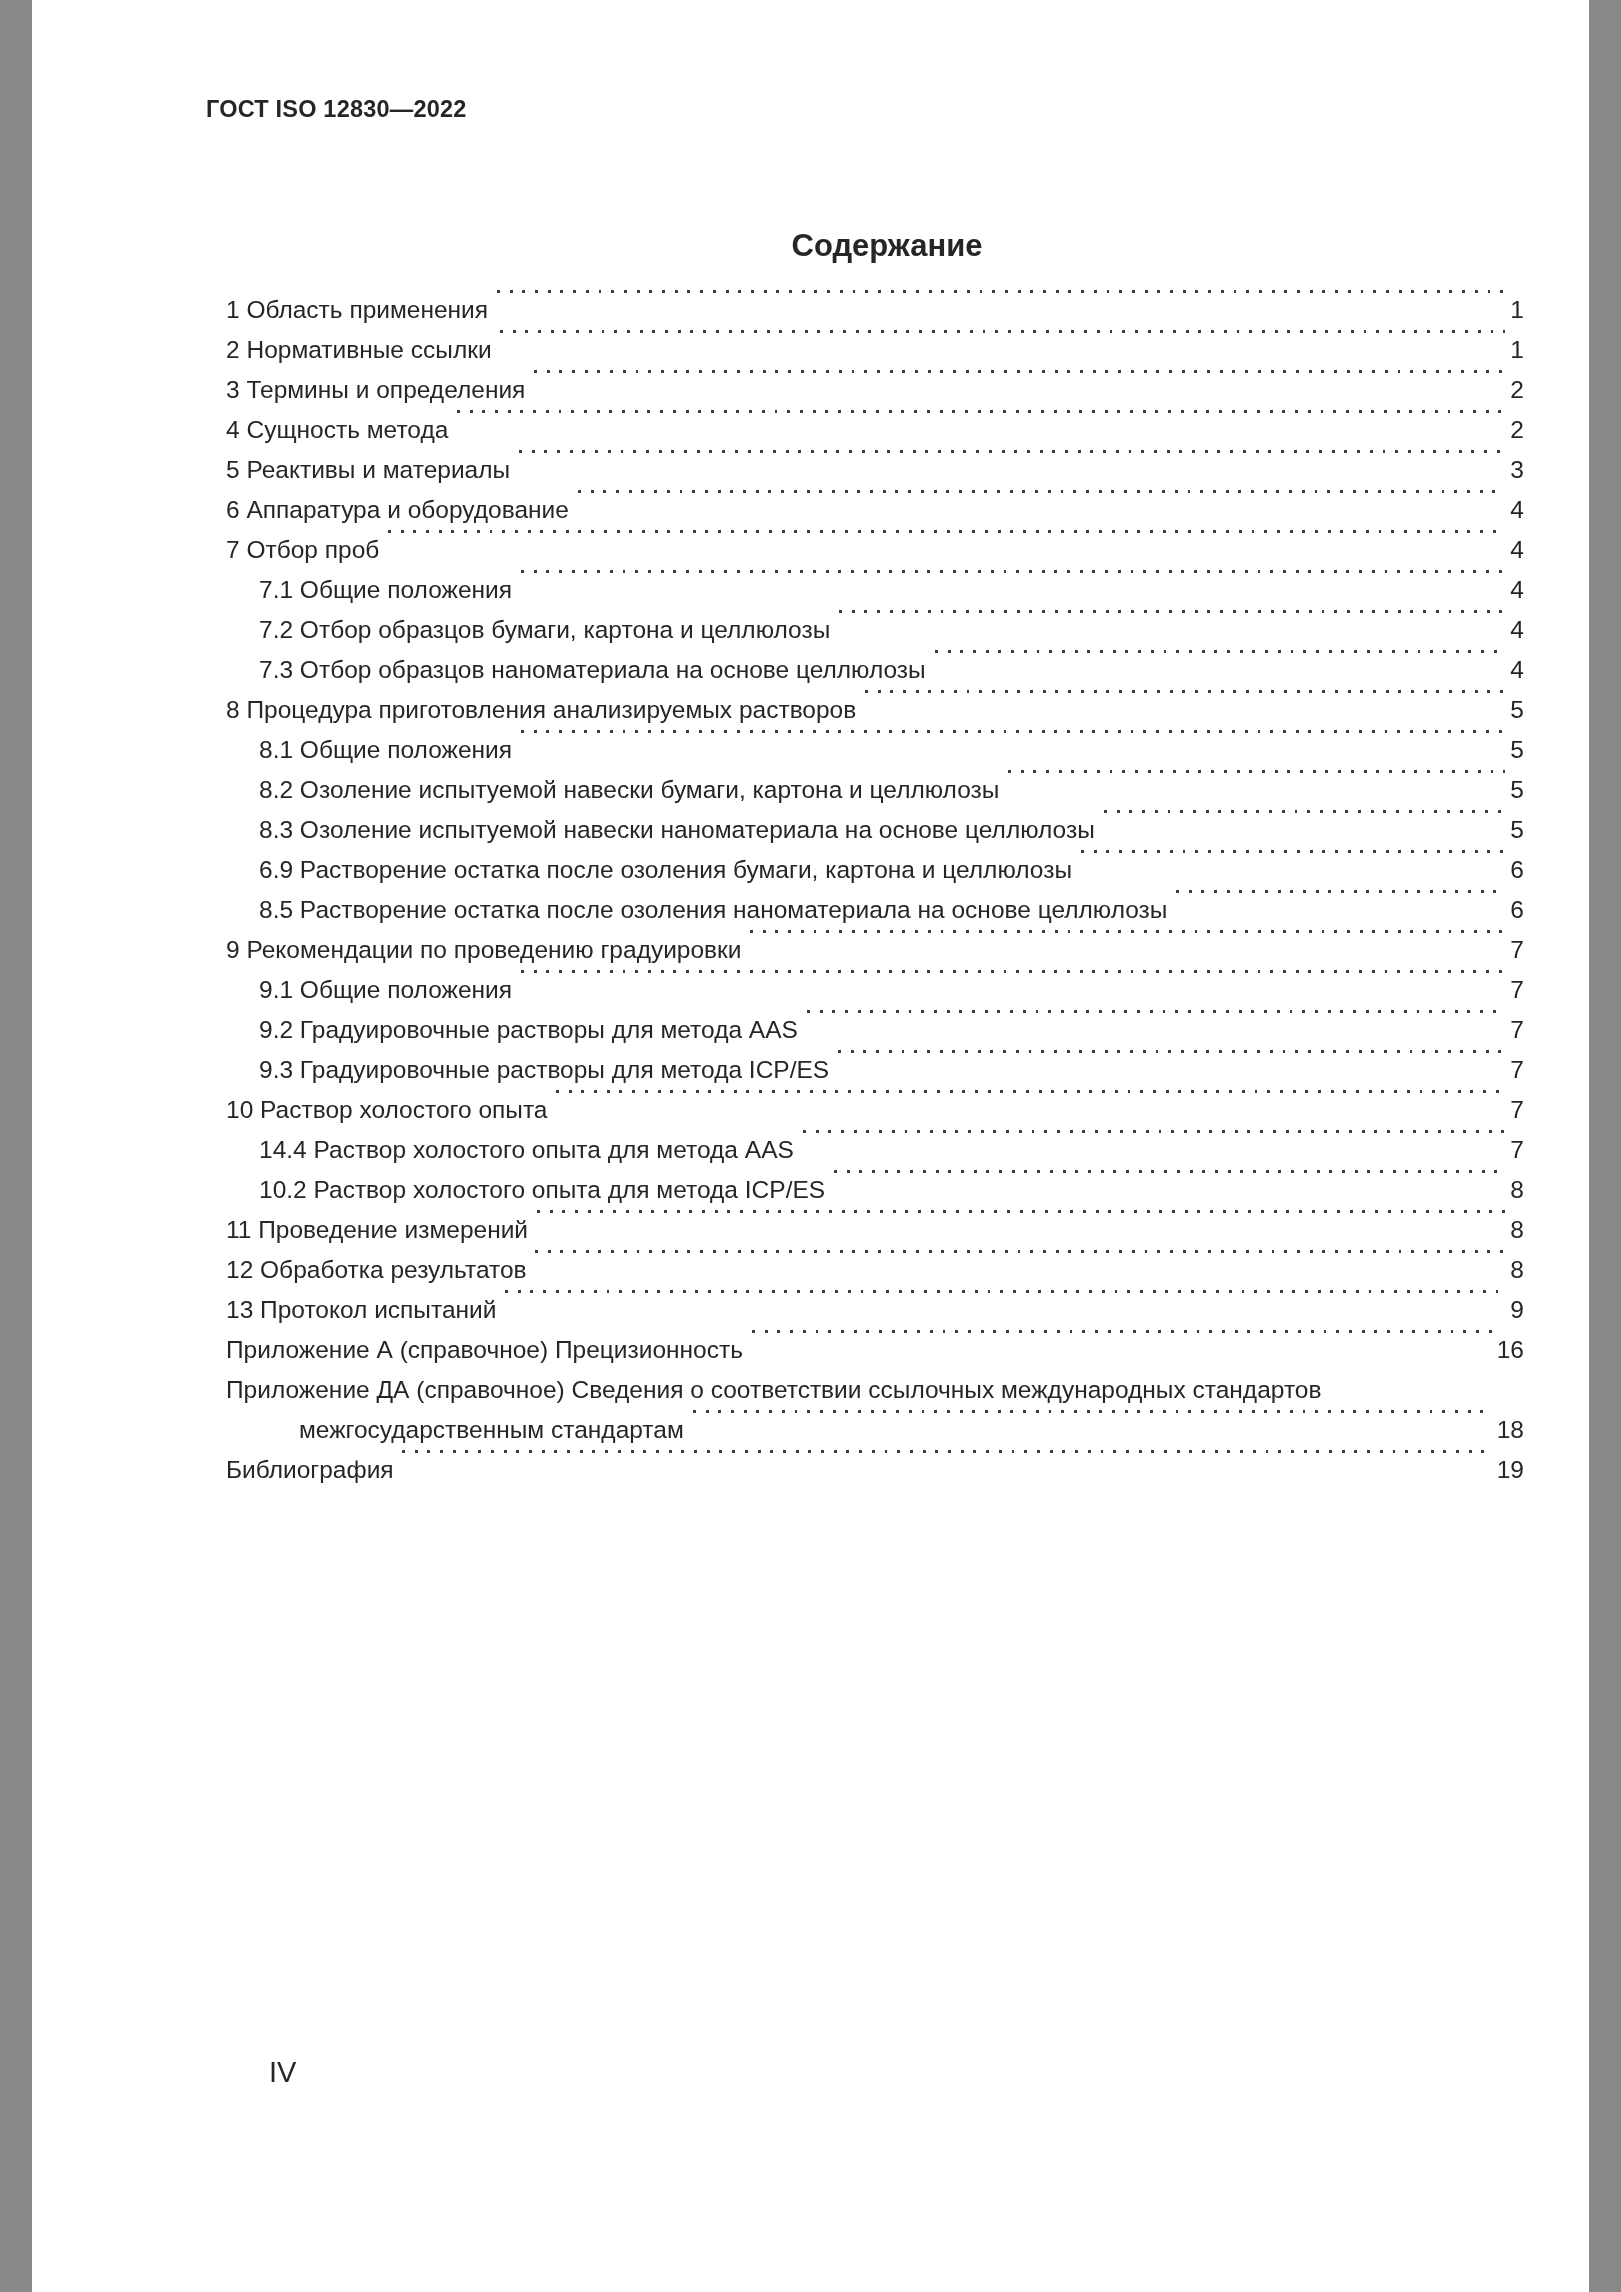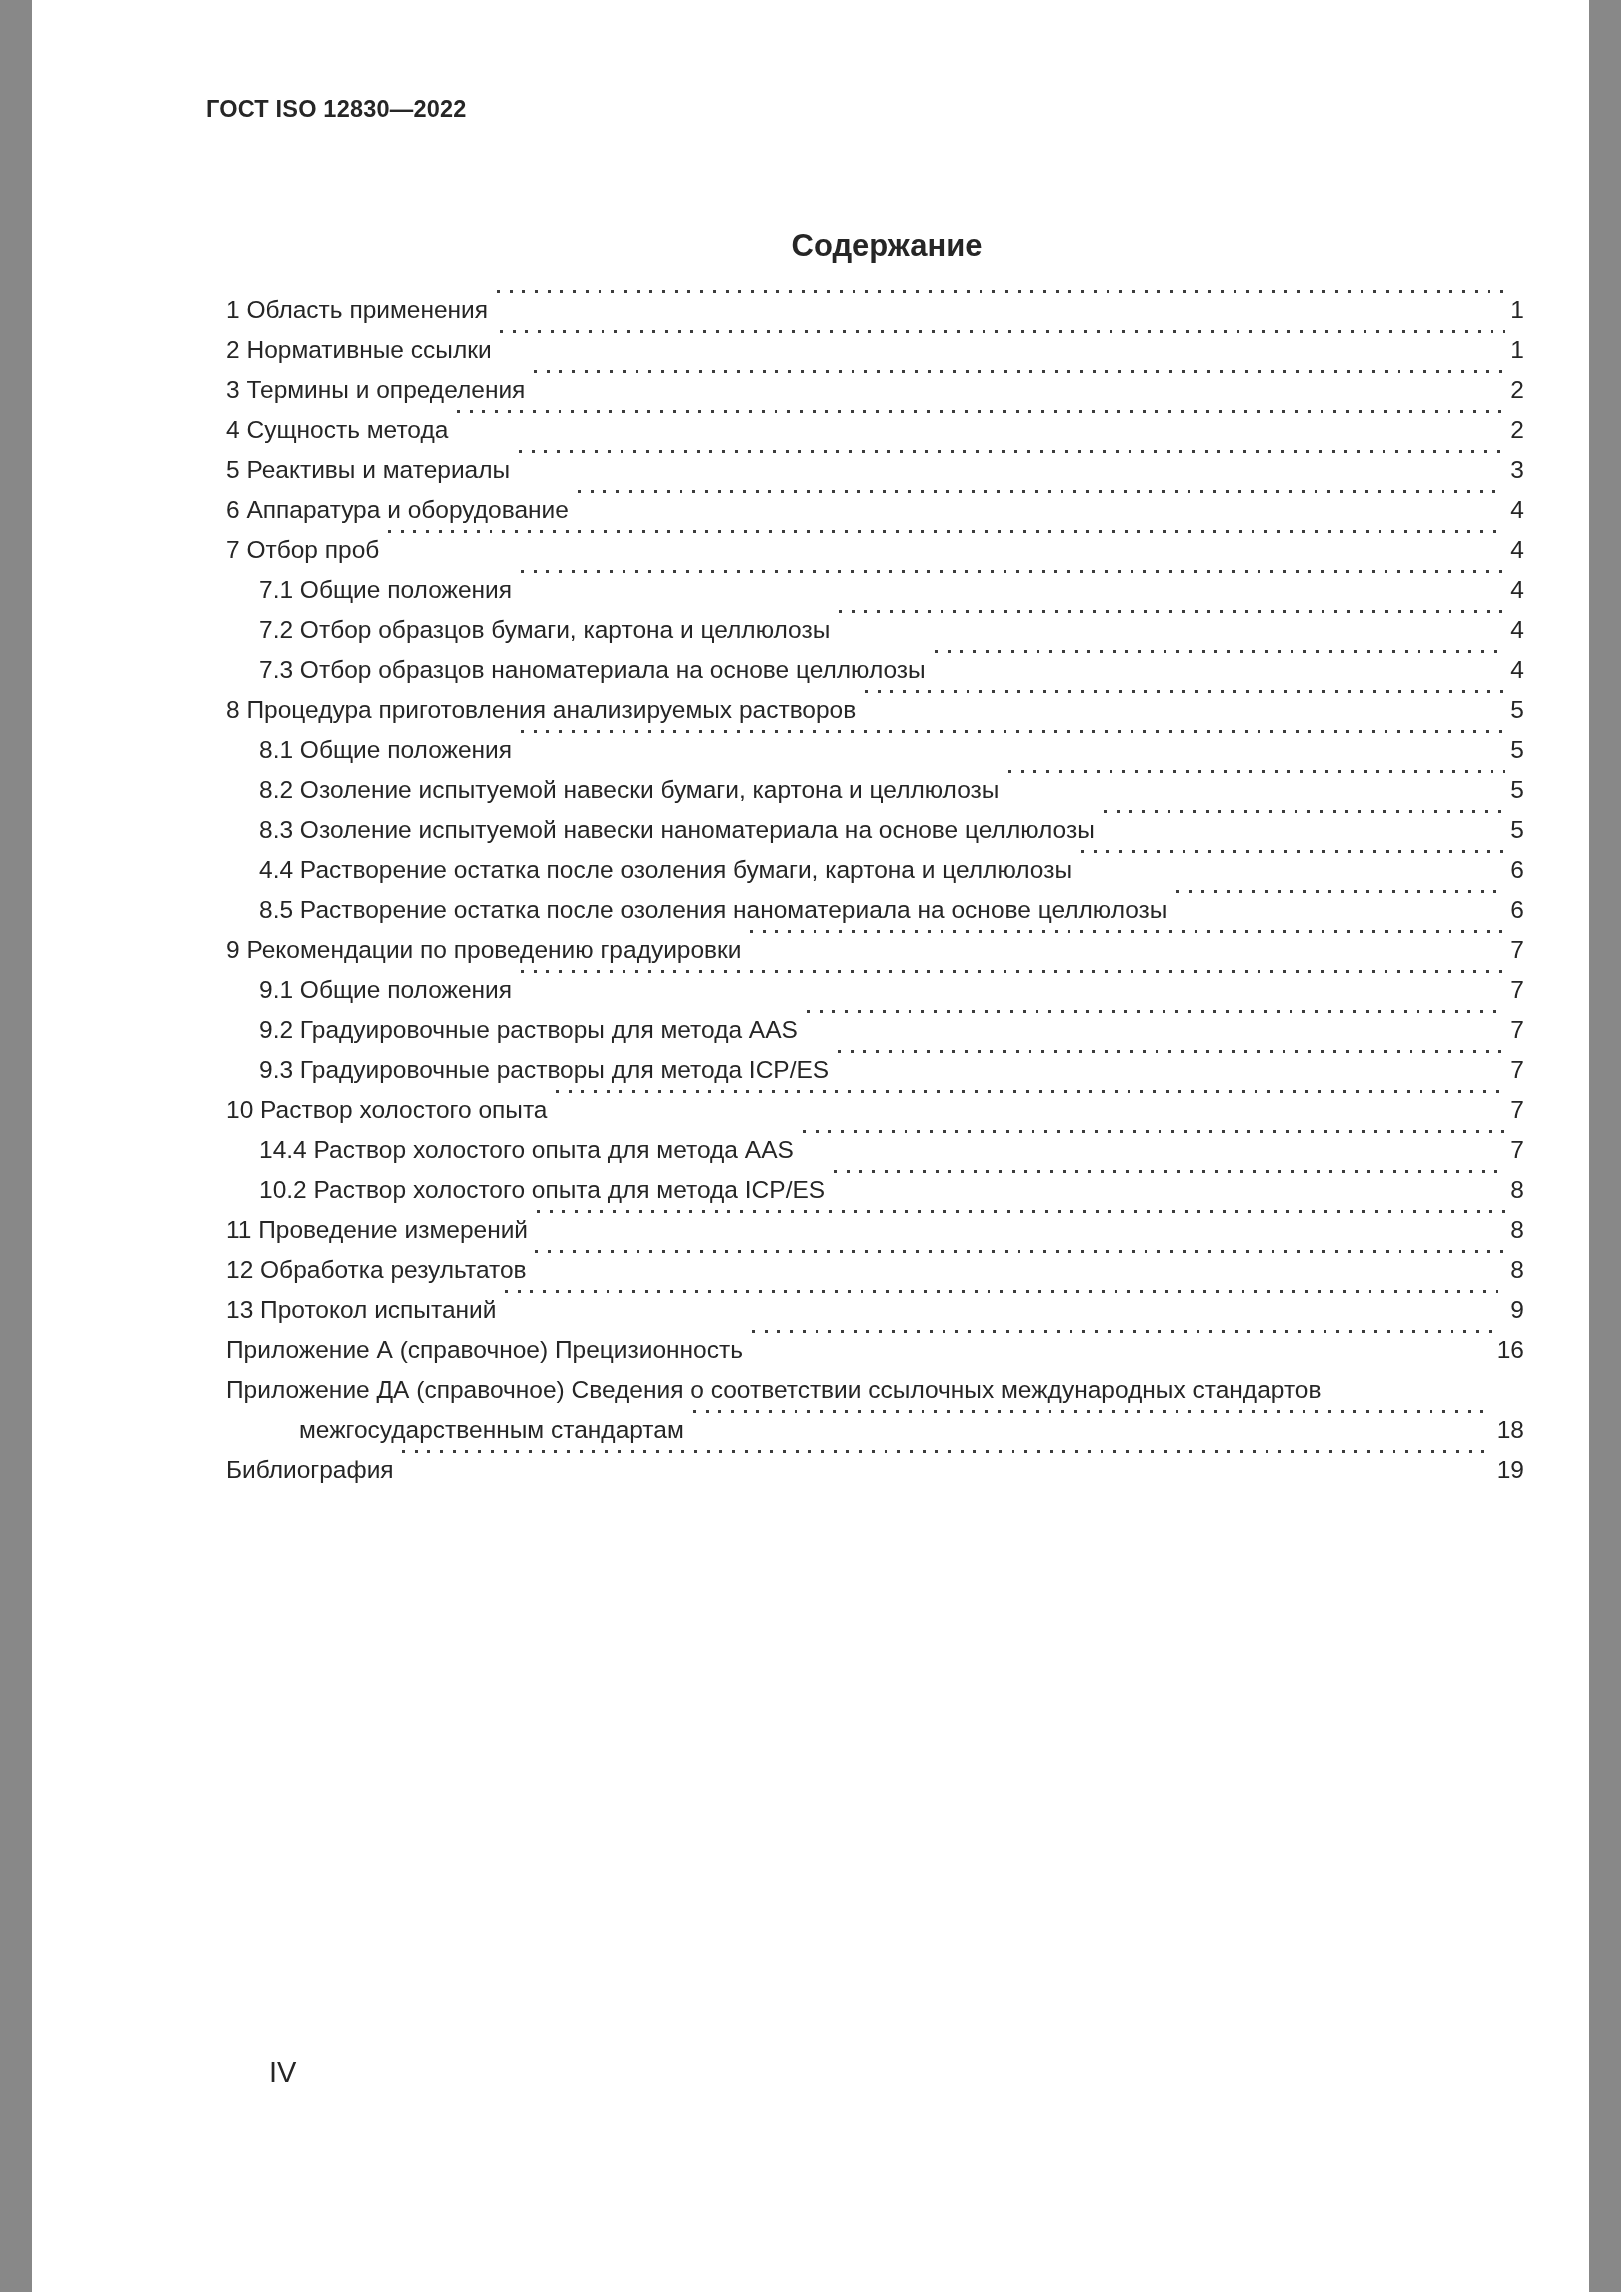--- a/index.html
+++ b/index.html
@@ -161,21 +161,21 @@
     <span class="toc-page">5</span>
   </div>
 
   <div class="toc-row type-sub">
     <span class="toc-label">8.3 Озоление испытуемой навески наноматериала на основе целлюлозы</span>
     <span class="toc-leader"></span>
     <span class="toc-page">5</span>
   </div>
 
   <div class="toc-row type-sub">
-    <span class="toc-label">4.4 Растворение остатка после озоления бумаги, картона и целлюлозы</span>
+    <span class="toc-label">6.9 Растворение остатка после озоления бумаги, картона и целлюлозы</span>
     <span class="toc-leader"></span>
     <span class="toc-page">6</span>
   </div>
 
   <div class="toc-row type-sub">
     <span class="toc-label">8.5 Растворение остатка после озоления наноматериала на основе целлюлозы</span>
     <span class="toc-leader"></span>
     <span class="toc-page">6</span>
   </div>
 

